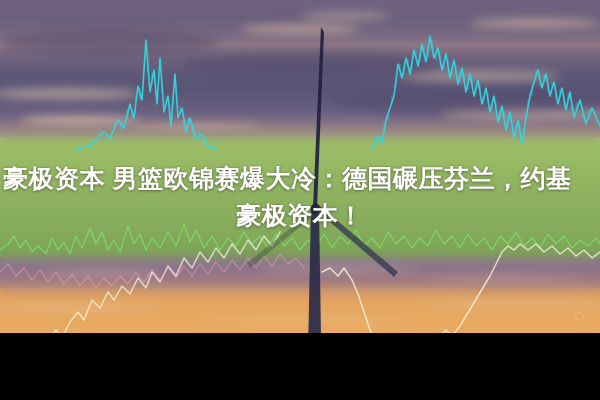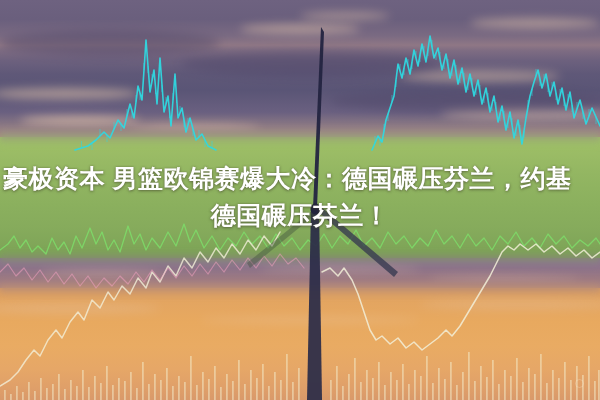--- a/index.html
+++ b/index.html
@@ -1,17 +1,17 @@
 <!DOCTYPE html>
 <html><head>
 <meta charset="utf-8">
 <style>
   html,body{margin:0;padding:0;background:#000;}
   #stage{
-    position:relative;width:600px;height:400px;overflow:hidden;
+    position:relative;width:600px;height:333px;overflow:hidden;
     font-family:"Liberation Sans","DejaVu Sans",sans-serif;
     background:#a21caf;
     text-decoration:underline;
   }
   .layer{position:absolute;left:0;top:0;width:600px;height:400px;}
 
   
   #sky{
     background:
       linear-gradient(180deg,
@@ -330,17 +330,17 @@
 
     <polygon points="316,210 320,206 398,272 394,277" fill="#36384f" opacity="0.78"></polygon>
 
     <polygon points="313,210 316,214 250,268 247,263" fill="#3b4a3c" opacity="0.40"></polygon>
 
     <ellipse cx="315.5" cy="209" rx="5" ry="5.5" fill="#23243e" opacity="0.95"></ellipse>
   </svg>
 
   <div id="headline">
     <span class="l1">豪极资本 男篮欧锦赛爆大冷：德国碾压芬兰，约基</span>
-    <span class="l2">德国碾压芬兰！</span>
+    <span class="l2">豪极资本！</span>
   </div>
 
   <div id="watermark"></div>
 </div>
 
 </body></html>

